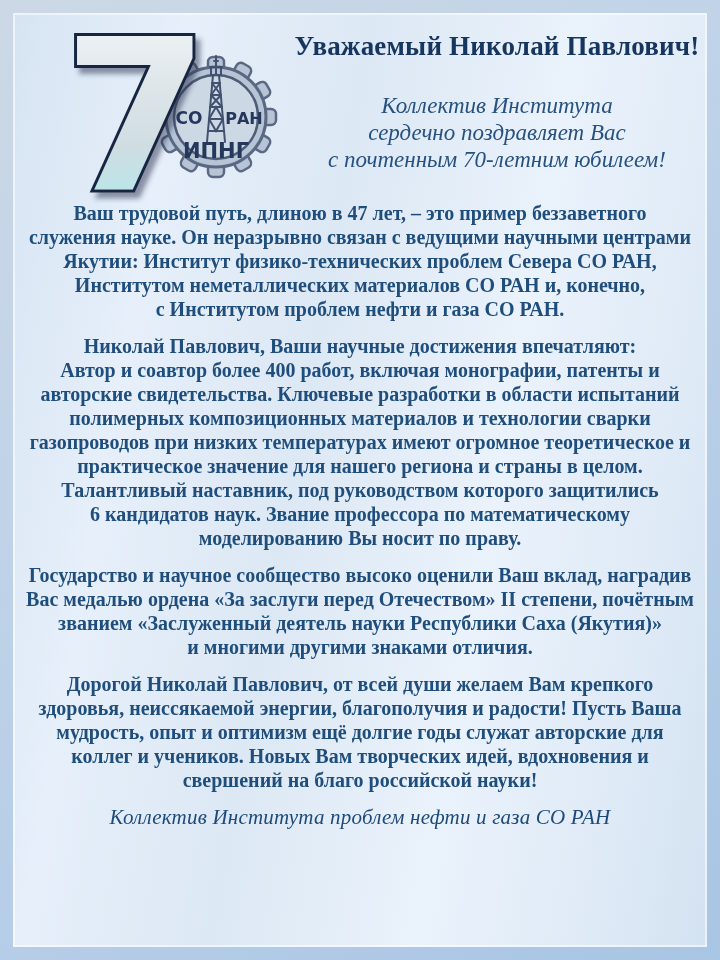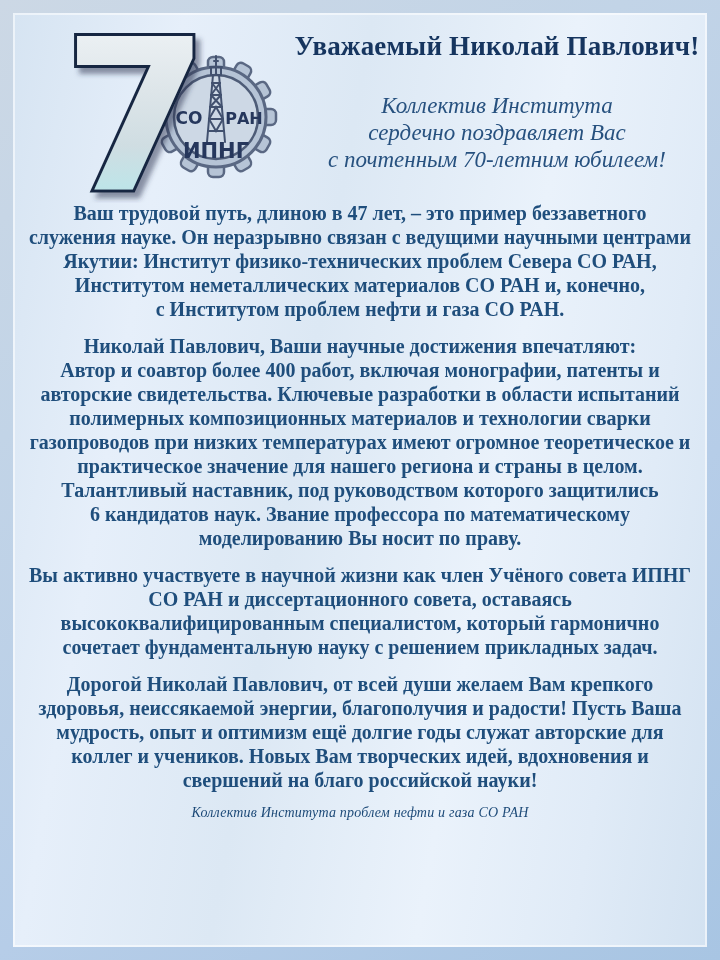--- a/index.html
+++ b/index.html
@@ -23,21 +23,21 @@
   .subtitle {
     margin-top:30px; font-size:23px; font-style:italic; color:#27517f;
     line-height:27px; white-space:pre-line;
   }
   .body { padding:12px 2px 0;font-weight:bold; }
   .para {
     font-size:20px; line-height:24px; color:#1f4e7c; text-align:center;
     white-space:pre-line; margin:0 0 13px;
   }
   .footer {
-    margin-top:1px; text-align:center; font-size:14px; font-style:italic;
+    margin-top:1px; text-align:center; font-size:21px; font-style:italic;
     color:#1d4a78; letter-spacing:.2px;
   }
   .gear-label { font-family:"DejaVu Sans","Liberation Sans",sans-serif; font-weight:bold; fill:#26375c; }
 </style>
 </head>
 <body>
 
 <div class="page">
   <div class="content">
 
@@ -107,24 +107,24 @@
 с Институтом проблем нефти и газа СО РАН.</p>
       <p class="para">Николай Павлович, Ваши научные достижения впечатляют:
 Автор и соавтор более 400 работ, включая монографии, патенты и
 авторские свидетельства. Ключевые разработки в области испытаний
 полимерных композиционных  материалов и технологии сварки
 газопроводов при низких температурах имеют огромное теоретическое  и
 практическое  значение для нашего региона и страны в целом.
 Талантливый наставник, под руководством которого  защитились
 6 кандидатов наук. Звание профессора по математическому
 моделированию Вы носит по праву.</p>
-      <p class="para">Вы активно участвуете в научной жизни как член Учёного совета ИПНГ
-СО РАН и диссертационного совета, оставаясь
-высококвалифицированным специалистом, который гармонично
-сочетает фундаментальную науку с решением прикладных задач.</p>
+      <p class="para">Государство и научное сообщество высоко оценили Ваш вклад, наградив
+Вас медалью ордена «За заслуги перед Отечеством» II степени, почётным
+званием «Заслуженный деятель науки Республики Саха (Якутия)»
+и многими другими знаками отличия.</p>
       <p class="para">Дорогой Николай Павлович, от всей души желаем Вам крепкого
 здоровья, неиссякаемой энергии, благополучия и радости! Пусть Ваша
 мудрость, опыт и оптимизм ещё долгие годы служат авторские для
 коллег и учеников. Новых Вам творческих идей, вдохновения и
 свершений на благо российской науки!</p>
     </div>
 
     <div class="footer">Коллектив Института проблем нефти и газа СО РАН</div>
 
   </div>

